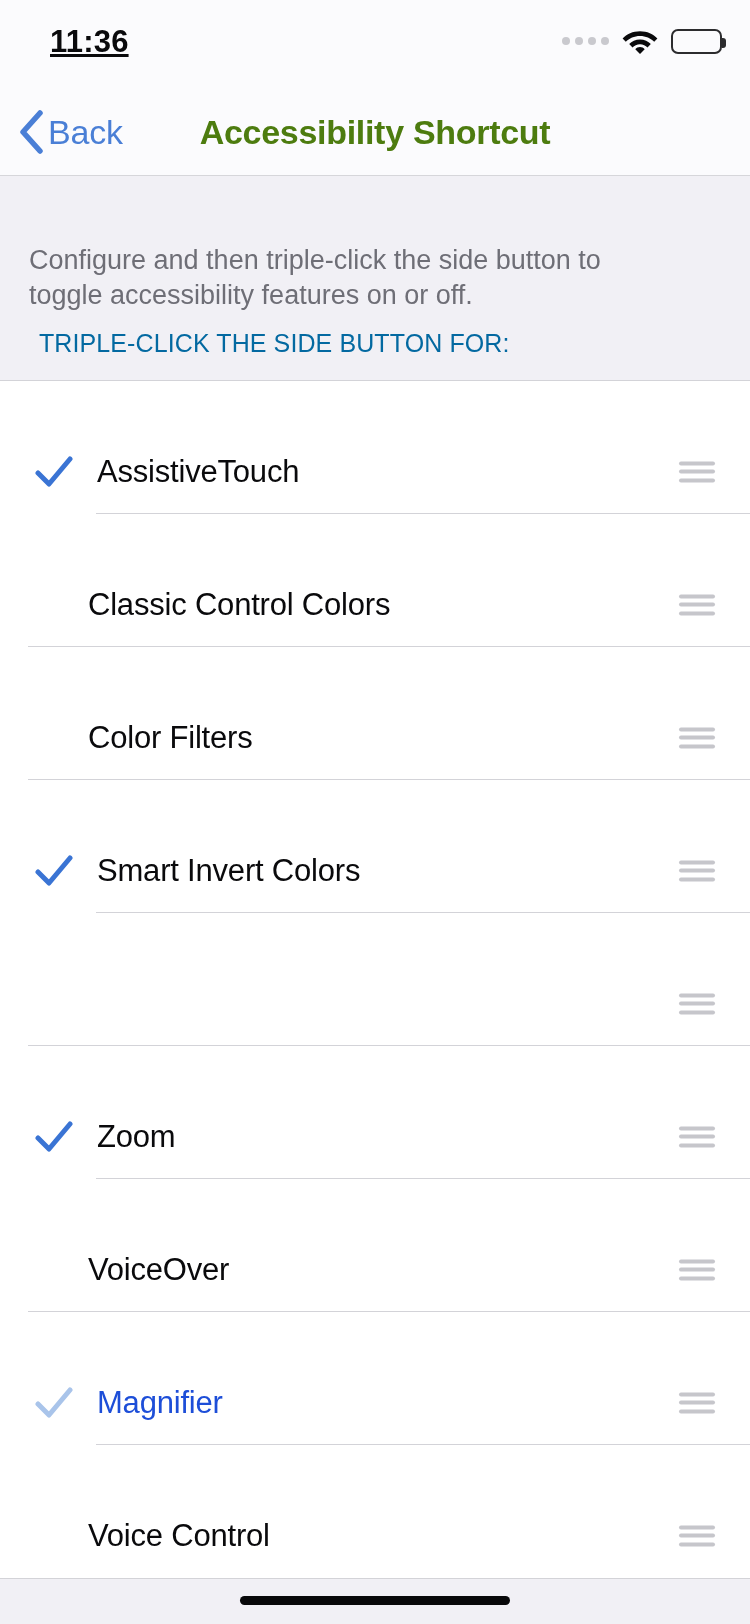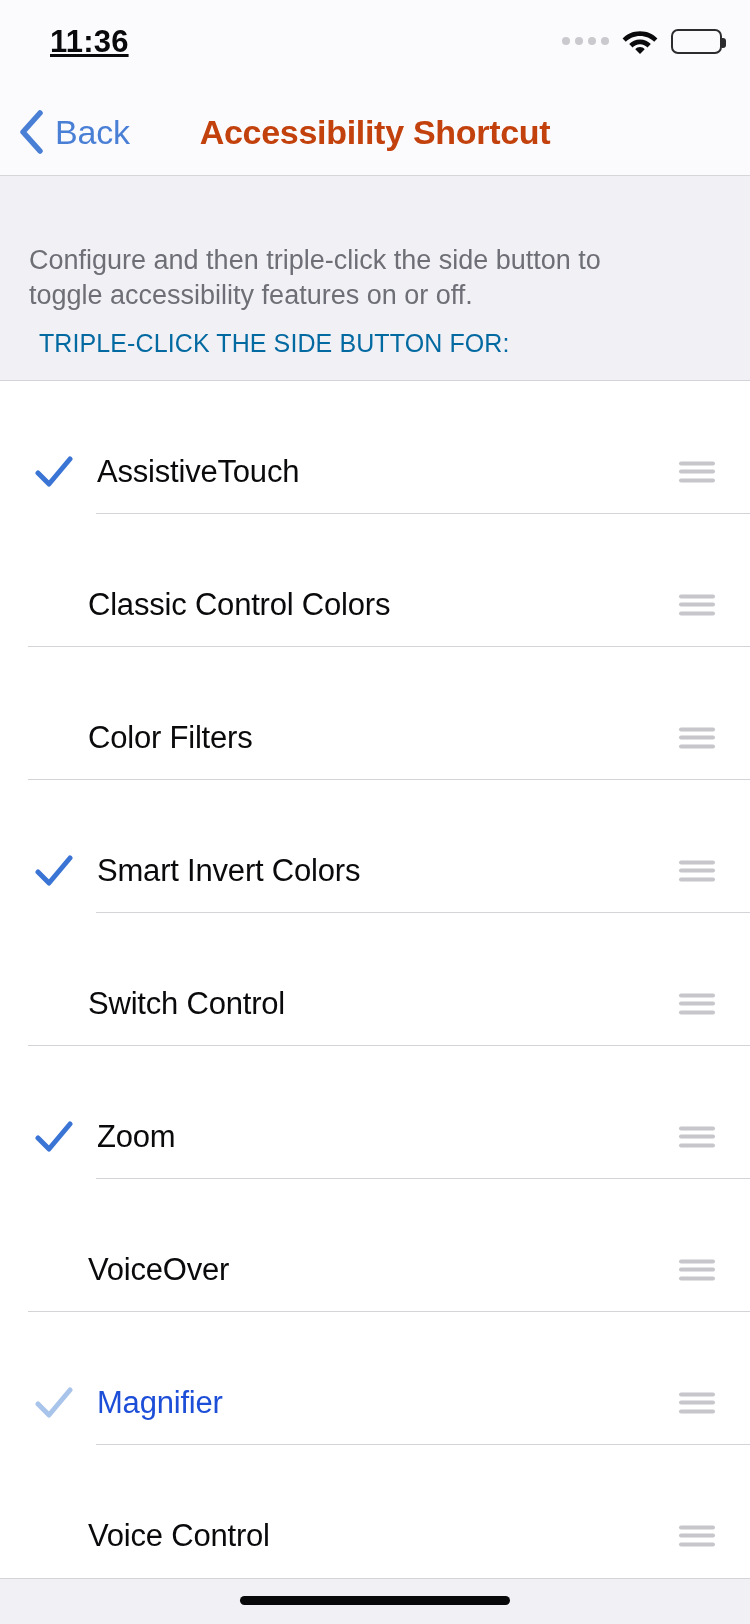--- a/index.html
+++ b/index.html
@@ -58,32 +58,32 @@
 
   
   #nav-bar {
     position:absolute; top:88px; left:0;
     width:750px; height:88px;
     background:#fbfbfd;
     border-bottom:1px solid #d6d6da;
   }
   #back-button {
     position:absolute; left:18px; top:0; height:88px;
-    display:flex; align-items:center; gap:11px;
+    display:flex; align-items:center; gap:4px;
     cursor:pointer;
   }
   .chevron-left { display:block; }
   #back-label {
     font-size:34px; color:#4a7fd6; letter-spacing:-0.2px;
   }
   #nav-title {
     position:absolute; left:0; top:0;
     width:750px; height:88px;
     display:flex; align-items:center; justify-content:center;
-    font-size:34px; font-weight:700; color:#c2410c;
+    font-size:34px; font-weight:700; color:#4d7c0f;
     letter-spacing:-0.3px;
   }
 
   
   #footer-note {
     position:absolute; left:29px; top:243px;
     width:625px;
     font-size:27px; line-height:35px;
     color:#6e6e76;
   }
@@ -241,21 +241,20 @@
         <span class="row-label">Smart Invert Colors</span>
         <span class="reorder-handle">
           <i></i>
           <i></i>
           <i></i>
         </span>
         <span class="row-sep"></span>
       </div>
       <div class="option-row">
         <span class="row-check"></span>
-        <span class="row-label">Switch Control</span>
         <span class="reorder-handle">
           <i></i>
           <i></i>
           <i></i>
         </span>
         <span class="row-sep"></span>
       </div>
       <div class="option-row checked">
         <span class="row-check">
           <svg width="38" height="34" viewBox="0 0 38 34">

